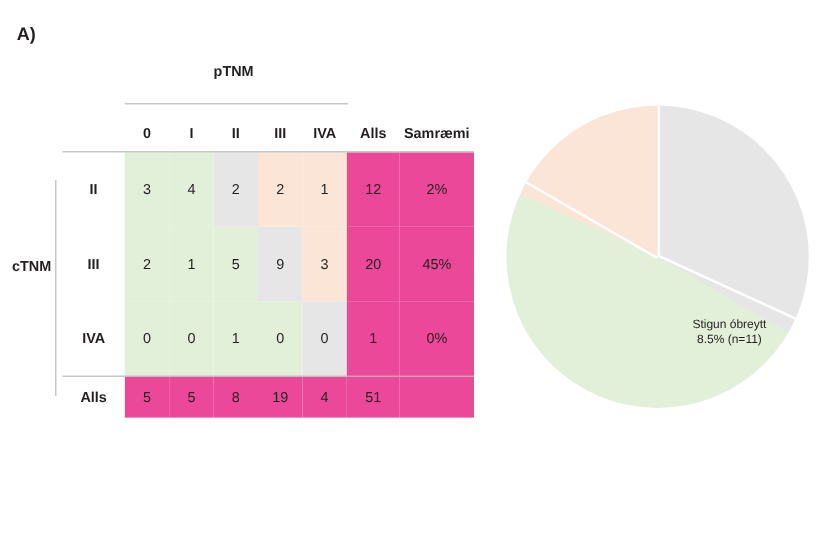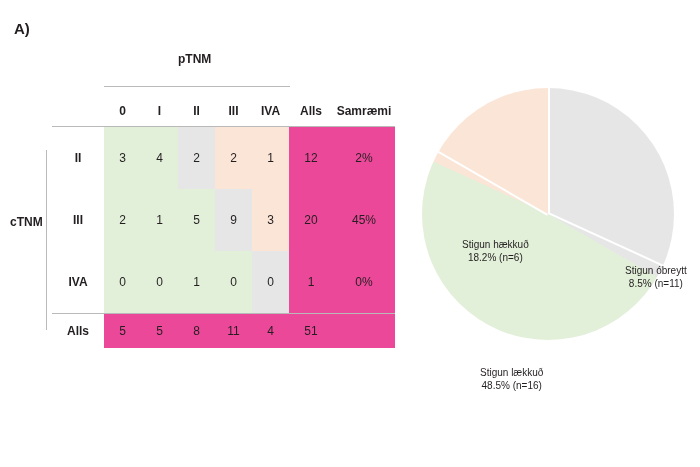--- a/index.html
+++ b/index.html
@@ -160,21 +160,21 @@
     transform-origin: 0 0;
   }
   .pie-label {
     position: absolute;
     font-size: 10px;
     color: #231f20;
     text-align: center;
     line-height: 13px;
     white-space: nowrap;
   }
-  #label-obreytt { left: 155px; top: 176px; margin-left: 48px; }
+  #label-obreytt { left: 155px; top: 176px; }
   #label-laekkud { left: 58px; top: 278px; }
   #label-haekkud { left: 40px; top: 150px; }
 </style>
 </head>
 <body>
 
 <div id="panel-a">
 
   <div class="panel-label" id="panel-a-label">A)</div>
 
@@ -226,21 +226,21 @@
         <td class="cell c-green">0</td>
         <td class="cell c-grey">0</td>
         <td class="side c-white">1</td>
         <td class="side wide c-white">0%</td>
       </tr>
       <tr class="totrow sep-top">
         <th class="rowhdr">Alls</th>
         <td class="cell c-white">5</td>
         <td class="cell c-white">5</td>
         <td class="cell c-white">8</td>
-        <td class="cell c-white">11</td>
+        <td class="cell c-white">19</td>
         <td class="cell c-white">4</td>
         <td class="side c-white">51</td>
         <td class="side wide c-white"></td>
       </tr>
     </tbody>
   </table>
 
 </div>
 
 <div id="panel-b">
@@ -251,23 +251,15 @@
       <div class="slice-line" style="left:126px; top:0px; width:1.5px; height:126px;"></div>
       <div class="slice-line" style="left:126px; top:126px; width:1.5px; height:126px; transform: rotate(120deg); transform-origin: 0 0;"></div>
       <div class="slice-line" style="left:126px; top:126px; width:1.5px; height:126px; transform: rotate(294.6deg); transform-origin: 0 0;"></div>
     </div>
 
     <div class="pie-label" id="label-obreytt">
       <span>Stigun óbreytt</span><br>
       <span>8.5% (n=11)</span>
     </div>
 
-    <div class="pie-label" id="label-laekkud">
-      <span>Stigun lækkuð</span><br>
-      <span>48.5% (n=16)</span>
-    </div>
-
-    <div class="pie-label" id="label-haekkud">
-      <span>Stigun hækkuð</span><br>
-      <span>18.2% (n=6)</span>
-    </div>
+
   </div>
 </div>
 
 </body></html>

